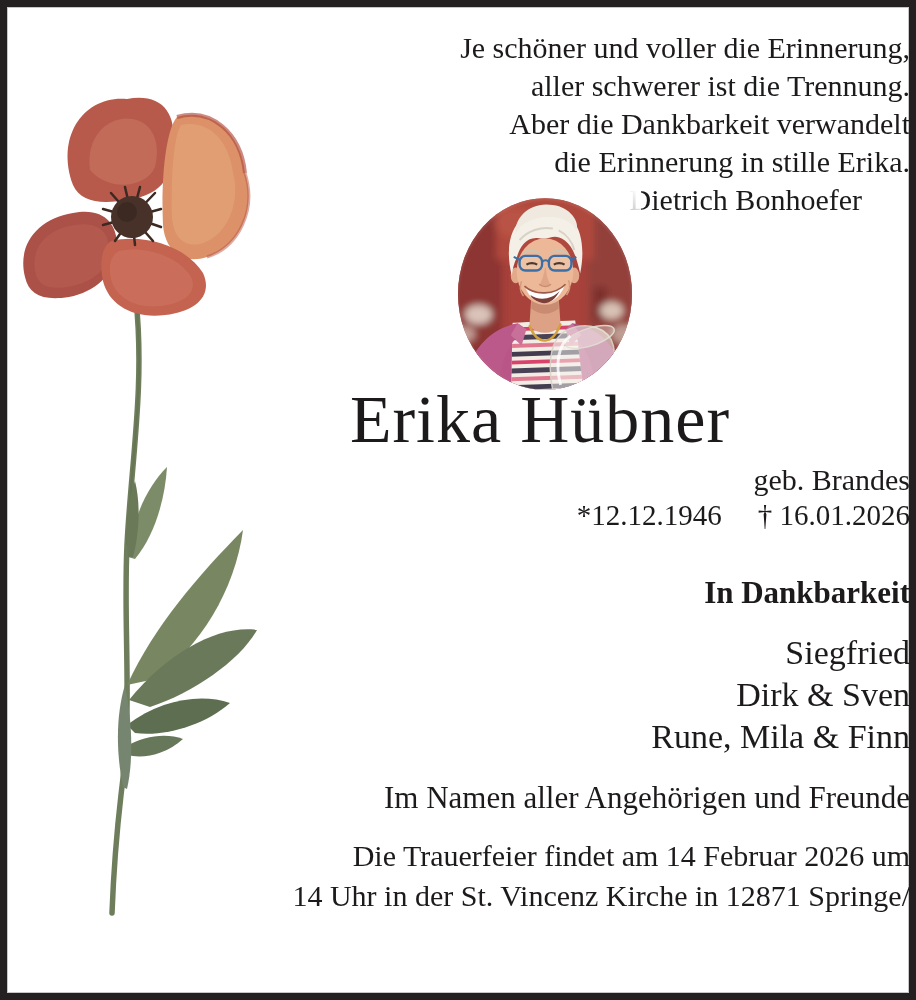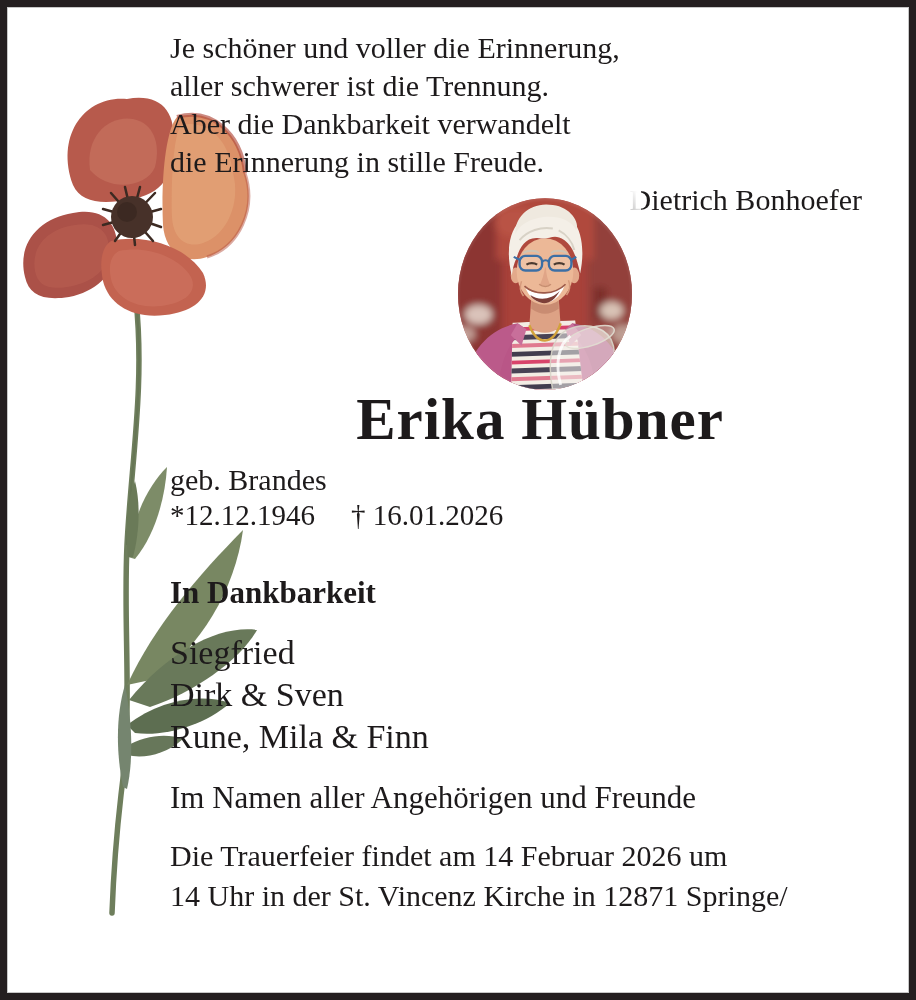--- a/index.html
+++ b/index.html
@@ -7,41 +7,41 @@
     position:relative;
     width:916px; height:1000px;
     box-sizing:border-box;
     border:7px solid #241f20;
     box-shadow: inset 0 0 0 1px rgba(130,130,130,0.45);
     background:#ffffff;
     overflow:hidden;
     font-family:"Liberation Serif","DejaVu Serif",serif;
     color:#1d1a1b;
   }
-  .col { position:absolute; left:163px; width:740px; text-align:left; }
+  .col { position:absolute; left:163px; width:740px; text-align:right; }
   .quote { top:22px; font-size:30px; line-height:38px; }
   .attribution {
     top:174px; font-size:30px; line-height:38px;
     text-align:right; padding-right:48px; box-sizing:border-box;
   }
   .flower-svg { position:absolute; left:8px; top:78px; }
   .photo-wrap { position:absolute; left:450px; top:190px; width:176px; height:196px; }
   .photo-wrap svg { display:block; }
   .vignette {
     position:absolute; inset:-8px;
     background: radial-gradient(ellipse at center,
       rgba(255,255,255,0) 62%,
       rgba(255,255,255,0.72) 82%,
       #ffffff 97%);
     pointer-events:none;
   }
   .name {
     position:absolute; left:163px; width:740px; top:372px;
     margin:0; text-align:center;
-    font-size:59px; line-height:80px; font-weight:bold; letter-spacing:1px;
+    font-size:68px; line-height:80px; font-weight:normal; letter-spacing:1px;
   }
   .birthname { top:454px; font-size:30px; line-height:38px; }
   .dates { top:489px; font-size:29px; line-height:38px; }
   .dates .gap { display:inline-block; width:36px; }
   .thanks { top:567px; font-size:31px; line-height:38px;font-weight:bold; }
   .mourners { top:625px; font-size:34px; line-height:42px; }
   .behalf { top:772px; font-size:31px; line-height:38px; }
   .ceremony { top:829px; font-size:30px; line-height:40px; }
 </style>
 </head>
@@ -88,21 +88,21 @@
         <path d="M117,132 L88,124"></path>
     </g>
     <circle cx="117" cy="132" r="21" fill="#473129"></circle>
     <circle cx="112" cy="127" r="10" fill="#3a2820" opacity="0.8"></circle>
   </svg>
 
   <div class="col quote">
     <div>Je schöner und voller die Erinnerung,</div>
     <div>aller schwerer ist die Trennung.</div>
     <div>Aber die Dankbarkeit verwandelt</div>
-    <div>die Erinnerung in stille Freude.</div>
+    <div>die Erinnerung in stille Erika.</div>
   </div>
   <div class="col attribution">Dietrich Bonhoefer</div>
 
   <div class="photo-wrap">
     <svg viewBox="0 0 180 198" width="176" height="194" aria-hidden="true">
       <defs>
         <clipPath id="oval">
             <ellipse cx="90" cy="99" rx="89" ry="98"></ellipse>
           </clipPath>
         <filter id="soft4" x="-30%" y="-30%" width="160%" height="160%">

